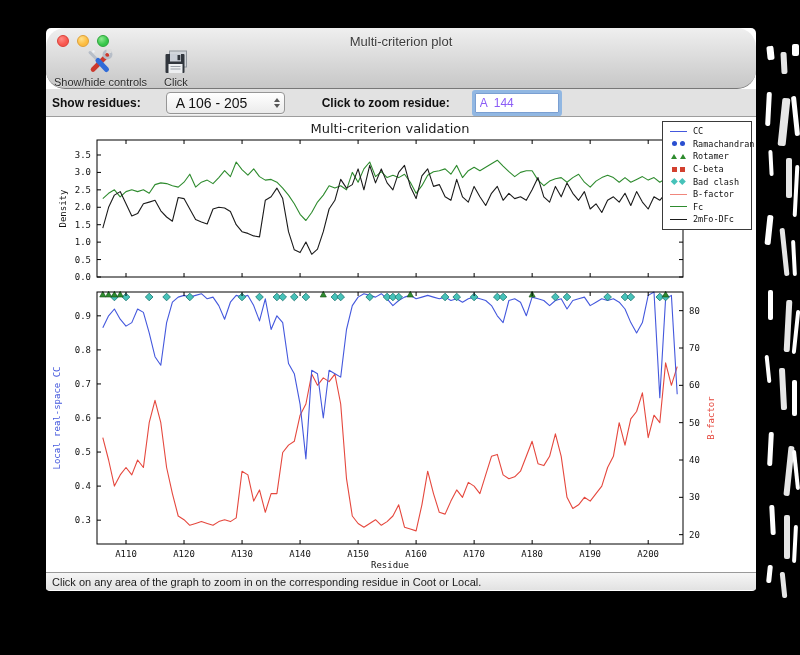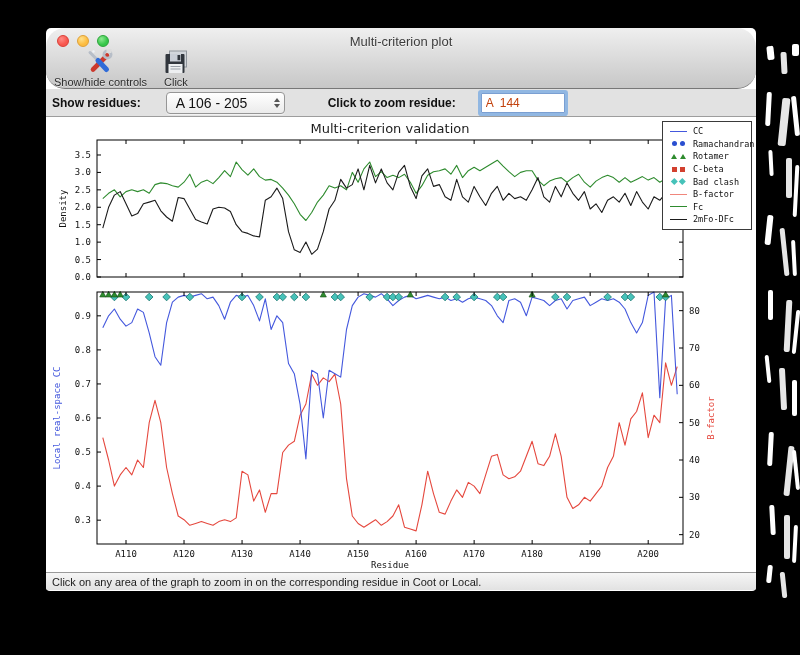--- a/index.html
+++ b/index.html
@@ -32,21 +32,21 @@
   .popup{display:flex;align-items:center;justify-content:space-between;width:104px;height:20px;
          background:linear-gradient(#ffffff,#ebebeb);border:1px solid #969696;border-radius:4px;
          padding:0 4px 0 9px;font-size:14px;color:#111;box-shadow:0 1px 0 rgba(255,255,255,.6);}
   .arrows{display:flex;flex-direction:column;gap:2px;align-items:center;}
   .arrow-up{width:0;height:0;border-left:3.5px solid transparent;border-right:3.5px solid transparent;
             border-bottom:4.5px solid #565656;}
   .arrow-down{width:0;height:0;border-left:3.5px solid transparent;border-right:3.5px solid transparent;
               border-top:4.5px solid #565656;}
   .zoom-input{width:74px;height:16px;border:1px solid #7a9fd2;border-radius:1px;
               box-shadow:0 0 0 3px rgba(118,168,226,.75);font-size:12px;padding:1px 4px;
-              font-family:"Liberation Sans",sans-serif;color:#c2410c;outline:none;}
+              font-family:"Liberation Sans",sans-serif;color:#8b5cf6;outline:none;}
 
   .plot-region{position:relative;height:455px;background:#fff;}
   #plot-svg{position:absolute;left:0;top:0;}
 
   .legend{position:absolute;left:616px;top:4px;width:90px;background:#fff;
           border:1px solid #3a3a3a;padding:3px 0 3px 4px;box-sizing:border-box;z-index:5;}
   .legend-row{display:flex;align-items:center;height:12.6px;gap:4px;
               font-family:"DejaVu Sans Mono",monospace;font-size:8.5px;color:#101010;}
   .sw{width:22px;flex:0 0 22px;display:flex;align-items:center;justify-content:center;gap:3px;}
   .sw-line{width:17px;height:0;border-top:1.5px solid;}
@@ -109,21 +109,21 @@
 
   <div class="controls">
     <span class="ctl-label">Show residues:</span>
     <div class="popup">
       <span>A 106 - 205</span>
       <span class="arrows">
         <span class="arrow-up"></span>
           <span class="arrow-down"></span>
       </span>
     </div>
-    <span class="ctl-label" style="margin-left:18px;">Click to zoom residue:</span>
+    <span class="ctl-label" style="margin-left:12px;">Click to zoom residue:</span>
     <input class="zoom-input" type="text" value="A  144" style="">
   </div>
 
   <div class="plot-region">
     <svg id="plot-svg" width="710" height="455">
         <polyline points="56.8,81.6 62.6,76.3 68.4,72.8 74.2,79.8 80.0,74.6 85.8,72.8 91.6,74.6 97.4,72.8 103.2,76.3 109.0,67.6 114.8,65.9 120.6,66.6 126.4,68.7 132.2,70.1 138.0,65.2 143.8,57.2 149.6,70.1 155.4,65.2 161.2,63.1 167.0,66.6 172.8,60.6 178.6,53.7 184.4,59.6 190.2,45.0 196.0,52.6 201.9,58.2 207.7,51.9 213.5,59.6 219.3,63.1 225.1,62.4 230.9,65.2 236.7,71.1 242.5,78.1 248.3,86.8 254.1,97.3 259.9,103.5 265.7,95.5 271.5,85.1 277.3,78.1 283.1,68.7 288.9,71.1 294.7,68.7 300.5,72.8 306.3,55.4 312.1,65.2 317.9,51.9 323.7,45.0 329.5,59.6 335.3,54.7 341.1,60.6 346.9,58.2 352.7,60.6 358.5,57.2 364.3,65.2 370.1,76.3 375.9,68.7 381.7,58.2 387.5,54.7 393.3,53.7 399.1,51.9 404.9,57.2 410.7,48.4 416.5,60.6 422.3,53.7 428.1,50.2 433.9,53.7 439.7,50.2 445.5,46.7 451.3,43.2 457.1,49.1 462.9,54.7 468.7,59.6 474.5,55.4 480.3,53.7 486.1,53.7 492.0,63.1 497.8,68.7 503.6,64.1 509.4,61.7 515.2,60.6 521.0,65.2 526.8,60.6 532.6,57.2 538.4,65.2 544.2,70.1 550.0,64.1 555.8,60.6 561.6,58.2 567.4,60.6 573.2,65.2 579.0,60.6 584.8,65.2 590.6,62.4 596.4,59.6 602.2,63.1 608.0,60.6 613.8,65.2 619.6,61.7 625.4,79.8 631.2,64.1" fill="none" stroke="#2e8b2e" stroke-width="1.1" stroke-linejoin="round"></polyline>
         <polyline points="56.8,111.2 62.6,90.3 68.4,78.1 74.2,74.6 80.0,86.8 85.8,99.0 91.6,96.6 97.4,86.8 103.2,85.1 109.0,83.3 114.8,93.8 120.6,100.0 126.4,104.2 132.2,80.5 138.0,81.6 143.8,92.0 149.6,102.5 155.4,104.9 161.2,107.0 167.0,92.0 172.8,90.3 178.6,91.0 184.4,94.5 190.2,107.7 196.0,114.7 201.9,116.4 207.7,118.9 213.5,119.9 219.3,83.3 225.1,79.8 230.9,71.1 236.7,81.6 242.5,114.7 248.3,132.8 254.1,135.6 259.9,125.1 265.7,137.3 271.5,132.1 277.3,114.7 283.1,92.0 288.9,83.3 294.7,62.4 300.5,71.1 306.3,67.6 312.1,51.9 317.9,72.8 323.7,48.4 329.5,65.9 335.3,51.9 341.1,65.9 346.9,72.8 352.7,55.4 358.5,48.4 364.3,69.4 370.1,81.6 375.9,58.9 381.7,51.9 387.5,69.4 393.3,67.6 399.1,79.8 404.9,83.3 410.7,62.4 416.5,79.8 422.3,85.1 428.1,69.4 433.9,79.8 439.7,88.5 445.5,76.3 451.3,69.4 457.1,83.3 462.9,76.3 468.7,81.6 474.5,79.8 480.3,83.3 486.1,72.8 492.0,60.6 497.8,79.8 503.6,85.1 509.4,69.4 515.2,79.8 521.0,65.9 526.8,76.3 532.6,83.3 538.4,74.6 544.2,92.0 550.0,86.8 555.8,95.5 561.6,83.3 567.4,79.8 573.2,85.1 579.0,76.3 584.8,88.5 590.6,74.6 596.4,85.1 602.2,92.0 608.0,79.8 613.8,83.3 619.6,76.3 625.4,107.7 631.2,69.4" fill="none" stroke="#1b1b1b" stroke-width="1.1" stroke-linejoin="round"></polyline>
         <polyline points="56.8,320.6 62.6,343.0 68.4,369.1 74.2,357.9 80.0,350.5 85.8,357.9 91.6,343.0 97.4,350.5 103.2,305.7 109.0,283.3 114.8,305.7 120.6,350.5 126.4,376.6 132.2,399.0 138.0,402.7 143.8,408.3 149.6,406.5 155.4,404.6 161.2,406.5 167.0,408.3 172.8,404.6 178.6,402.7 184.4,404.6 190.2,400.9 196.0,354.2 201.9,357.9 207.7,384.1 213.5,372.9 219.3,395.3 225.1,376.6 230.9,376.6 236.7,335.5 242.5,328.1 248.3,324.3 254.1,298.2 259.9,287.0 265.7,257.1 271.5,268.3 277.3,260.9 283.1,264.6 288.9,257.1 294.7,287.0 300.5,361.7 306.3,399.0 312.1,406.5 317.9,410.2 323.7,406.5 329.5,402.7 335.3,408.3 341.1,404.6 346.9,399.0 352.7,387.8 358.5,410.2 364.3,412.1 370.1,413.9 375.9,387.8 381.7,354.2 387.5,376.6 393.3,395.3 399.1,397.1 404.9,384.1 410.7,372.9 416.5,380.3 422.3,365.4 428.1,369.1 433.9,376.6 439.7,357.9 445.5,339.3 451.3,337.4 457.1,357.9 462.9,361.7 468.7,359.8 474.5,354.2 480.3,339.3 486.1,324.3 492.0,346.7 497.8,348.6 503.6,339.3 509.4,316.9 515.2,339.3 521.0,380.3 526.8,391.5 532.6,387.8 538.4,380.3 544.2,384.1 550.0,376.6 555.8,369.1 561.6,350.5 567.4,339.3 573.2,305.7 579.0,328.1 584.8,301.9 590.6,294.5 596.4,275.8 602.2,320.6 608.0,298.2 613.8,305.7 619.6,245.9 625.4,268.3 631.2,249.7" fill="none" stroke="#e5483e" stroke-width="1.1" stroke-linejoin="round"></polyline>
         <polyline points="56.8,210.8 62.6,198.8 68.4,192.0 74.2,202.2 80.0,209.1 85.8,205.6 91.6,192.0 97.4,195.4 103.2,215.9 109.0,239.7 114.8,248.2 120.6,205.6 126.4,185.2 132.2,180.1 138.0,178.4 143.8,180.1 149.6,178.4 155.4,176.7 161.2,181.8 167.0,180.1 172.8,188.6 178.6,202.2 184.4,185.2 190.2,178.4 196.0,180.1 201.9,178.4 207.7,188.6 213.5,203.9 219.3,181.8 225.1,212.5 230.9,198.8 236.7,205.6 242.5,246.5 248.3,256.7 254.1,287.4 259.9,341.9 265.7,253.3 271.5,256.7 277.3,301.0 283.1,253.3 288.9,256.7 294.7,260.1 300.5,212.5 306.3,188.6 312.1,180.1 317.9,176.7 323.7,178.4 329.5,180.1 335.3,176.7 341.1,181.8 346.9,188.6 352.7,183.5 358.5,180.1 364.3,178.4 370.1,181.8 375.9,180.1 381.7,178.4 387.5,180.1 393.3,181.8 399.1,180.1 404.9,183.5 410.7,181.8 416.5,185.2 422.3,181.8 428.1,180.1 433.9,181.8 439.7,183.5 445.5,188.6 451.3,198.8 457.1,205.6 462.9,183.5 468.7,181.8 474.5,185.2 480.3,198.8 486.1,180.1 492.0,181.8 497.8,183.5 503.6,188.6 509.4,183.5 515.2,181.8 521.0,192.0 526.8,183.5 532.6,181.8 538.4,180.1 544.2,188.6 550.0,185.2 555.8,181.8 561.6,183.5 567.4,181.8 573.2,185.2 579.0,192.0 584.8,205.6 590.6,215.9 596.4,205.6 602.2,178.4 608.0,175.0 613.8,280.6 619.6,181.8 625.4,178.4 631.2,277.2" fill="none" stroke="#4458dd" stroke-width="1.1" stroke-linejoin="round"></polyline>
         <rect x="65.7" y="177.3" width="5.4" height="5.4" transform="rotate(45 68.4 180)" fill="#46c2b9" stroke="#1d7b74" stroke-width="0.8"></rect>

